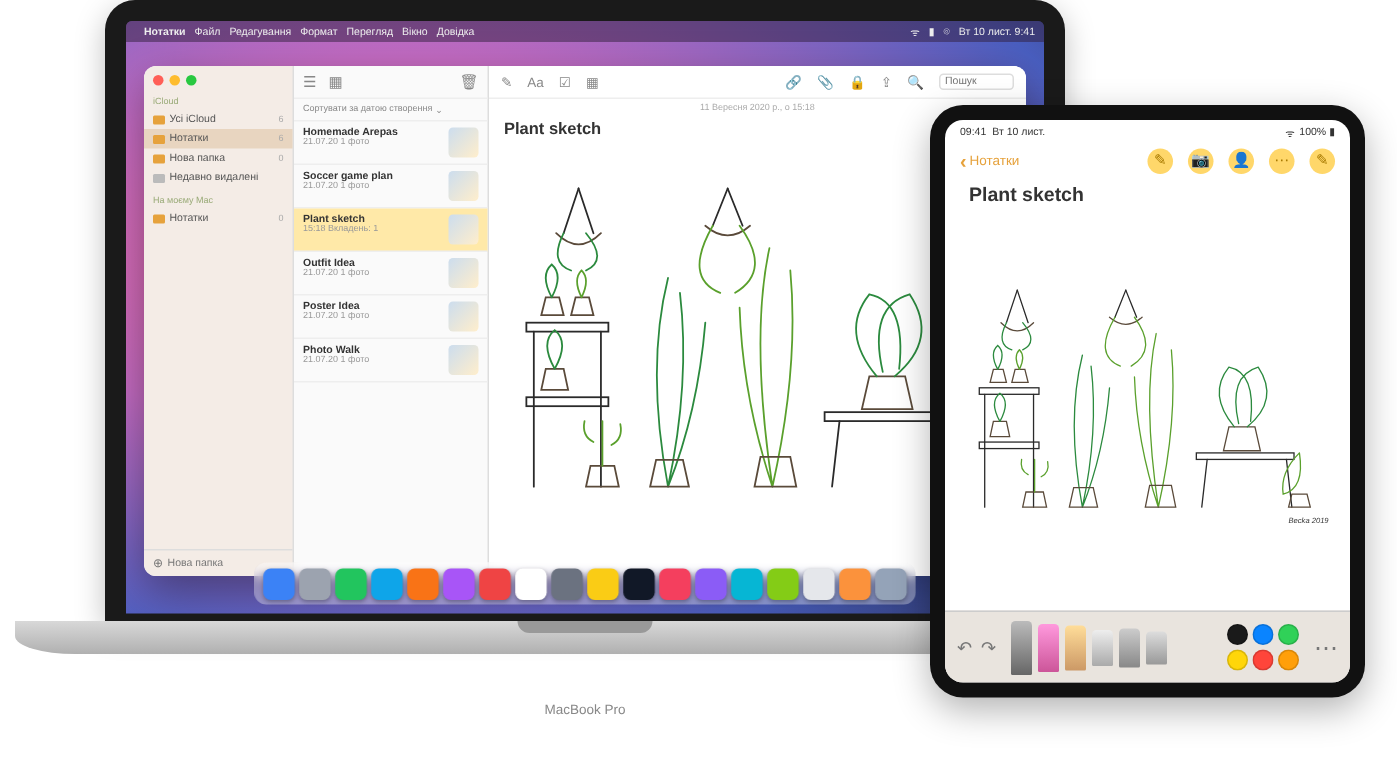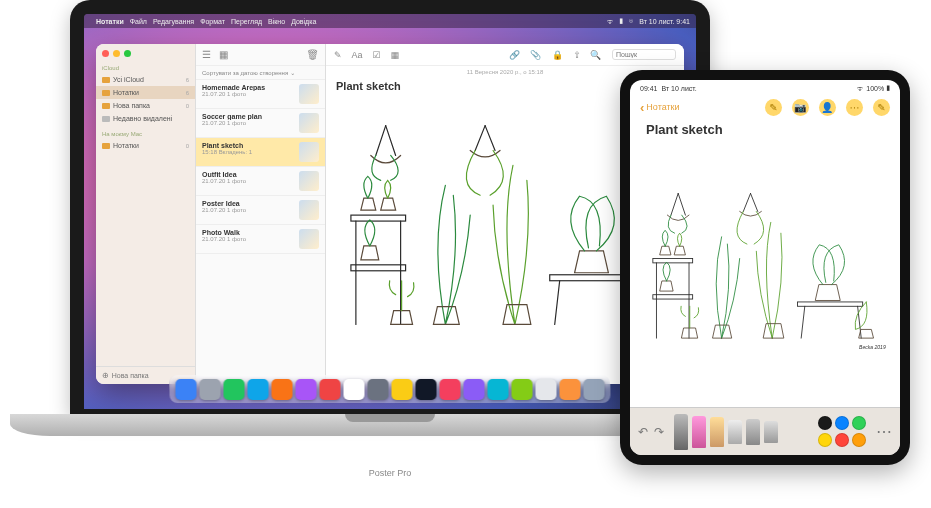--- a/index.html
+++ b/index.html
@@ -387,21 +387,21 @@
             <span class="tb-icon">✎</span>
             <span class="tb-icon">Aa</span>
             <span class="tb-icon">☑</span>
             <span class="tb-icon">▦</span>
             <span class="sp"></span>
             <span class="tb-icon">🔗</span>
             <span class="tb-icon">📎</span>
             <span class="tb-icon">🔒</span>
             <span class="tb-icon">⇪</span>
             <span class="tb-icon">🔍</span>
-            <input type="text" style="width: 64px; font-size: 7px; border: 1px solid rgb(221, 221, 221); border-radius: 3px; padding: 1px 3px;" placeholder="Пошук">
+            <input type="text" style="width: 50px; font-size: 7px; border: 1px solid rgb(221, 221, 221); border-radius: 3px; padding: 1px 3px;" placeholder="Пошук">
           </div>
           <div class="nw-ed-date">11 Вересня 2020 р., о 15:18</div>
           <div class="nw-ed-title">Plant sketch</div>
           <div class="nw-ed-canvas">
             <svg class="sketch-svg" viewBox="0 0 340 220">
 
               <line x1="50" y1="0" x2="40" y2="30"></line>
                 <line x1="50" y1="0" x2="60" y2="30"></line>
               <path class="pot" d="M35 30 Q50 45 65 30"></path>
               <path class="leaf" d="M40 30 Q30 50 45 55 M55 30 Q70 48 55 55"></path>
@@ -458,21 +458,21 @@
           <div class="dock-item" style="background: rgb(139, 92, 246);"></div>
           <div class="dock-item" style="background: rgb(6, 182, 212);"></div>
           <div class="dock-item" style="background: rgb(132, 204, 22);"></div>
           <div class="dock-item" style="background: rgb(229, 231, 235);"></div>
           <div class="dock-item" style="background: rgb(251, 146, 60);"></div>
           <div class="dock-item" style="background: rgb(148, 163, 184);"></div>
         </div>
     </div>
   </div>
   <div class="mac-base"></div>
-  <div class="mac-label">Poster Pro</div>
+  <div class="mac-label">MacBook Pro</div>
 </div>
 
 <div class="ipad">
   <div class="ipad-screen">
     <div class="ipad-status">
       <span>09:41</span>
       <span style="margin-left:4px">Вт 10 лист.</span>
       <span class="sp"></span>
       <span>ᯤ</span>
       <span style="margin-left:3px">100%</span>

